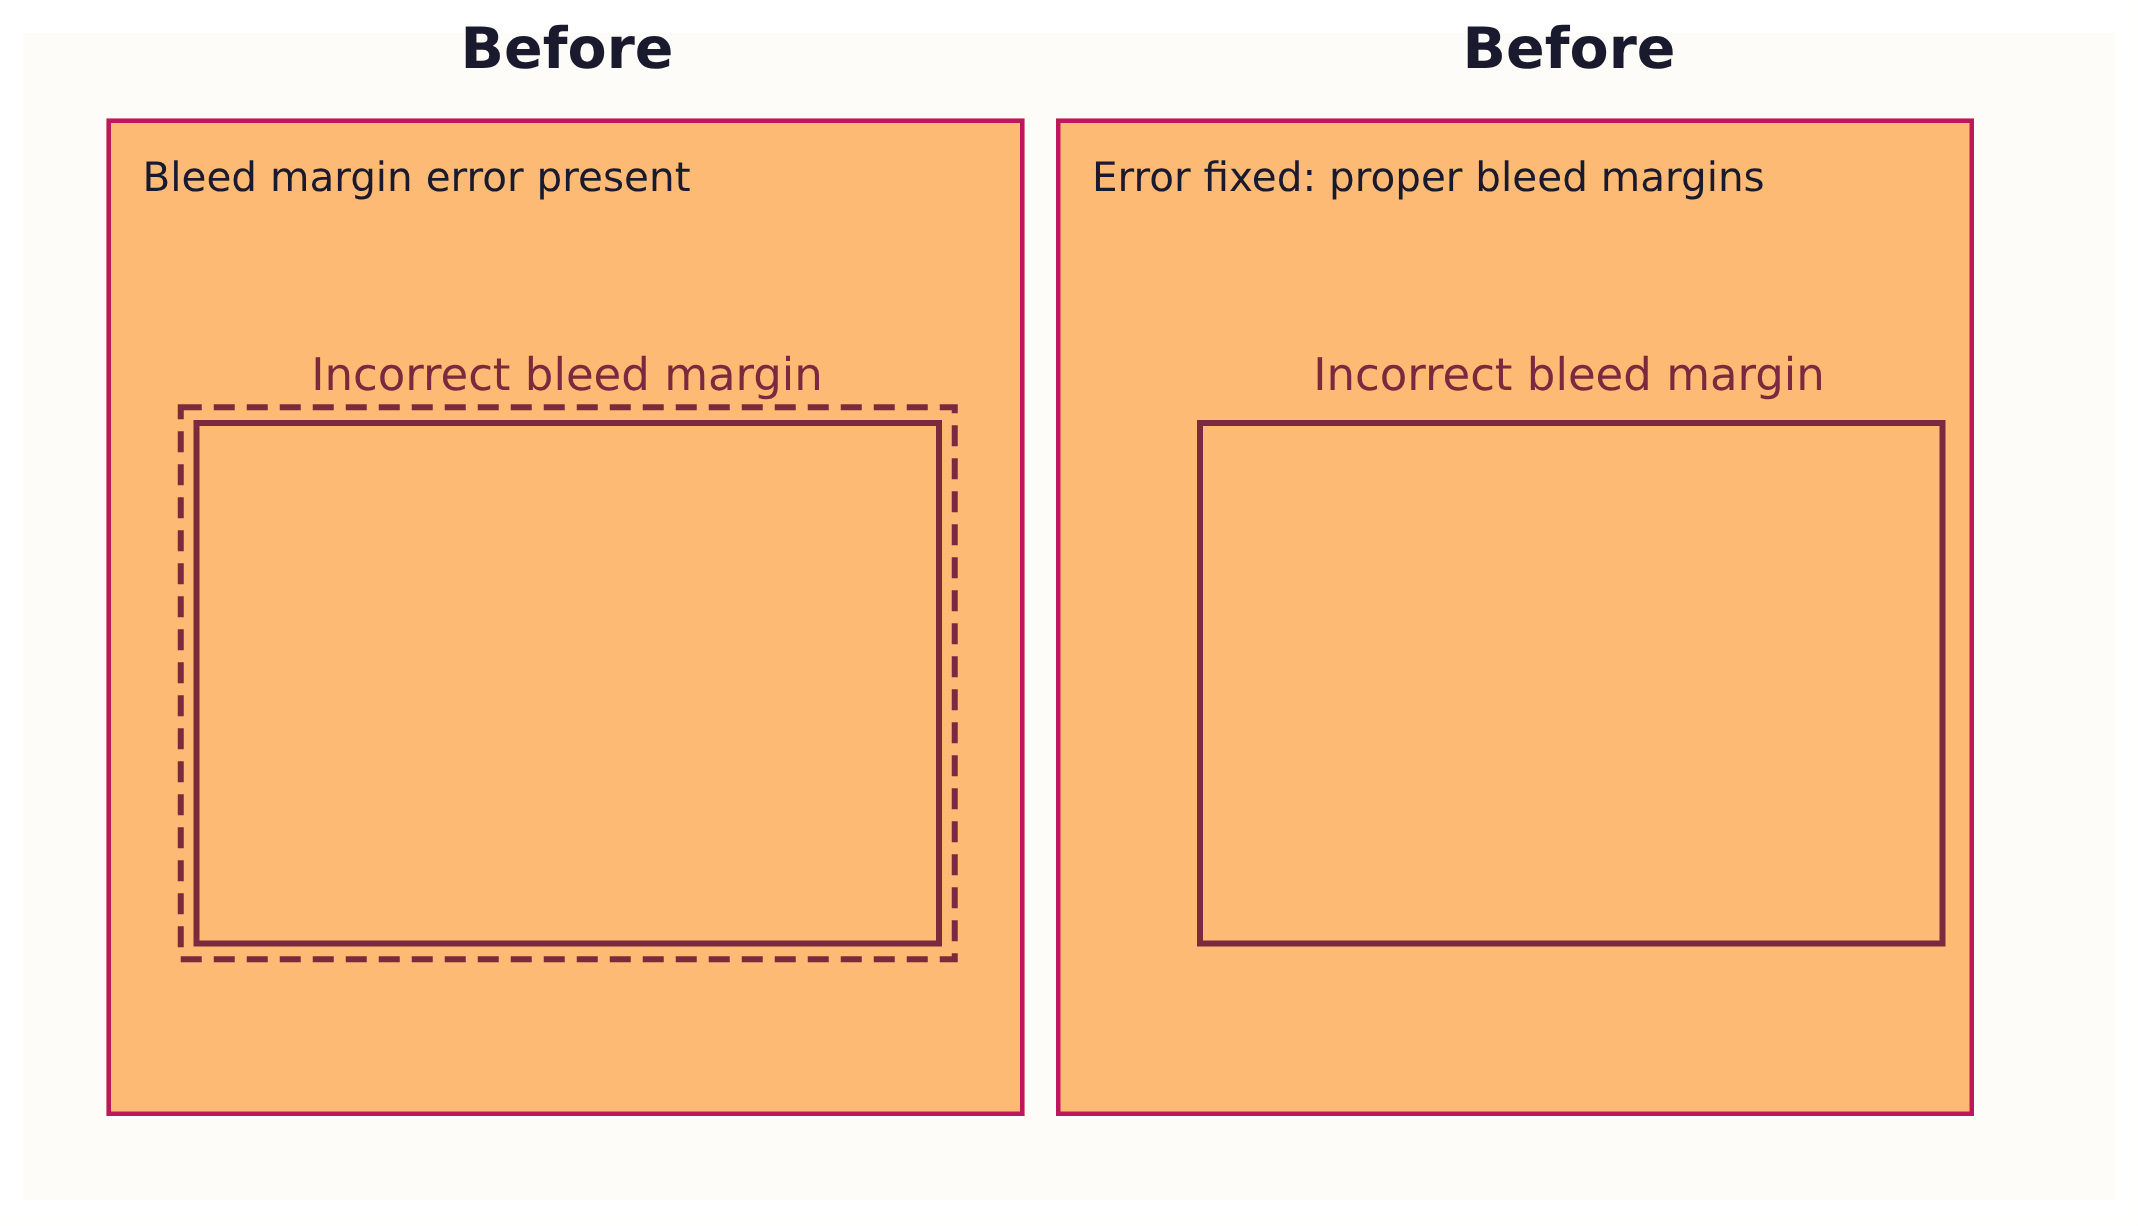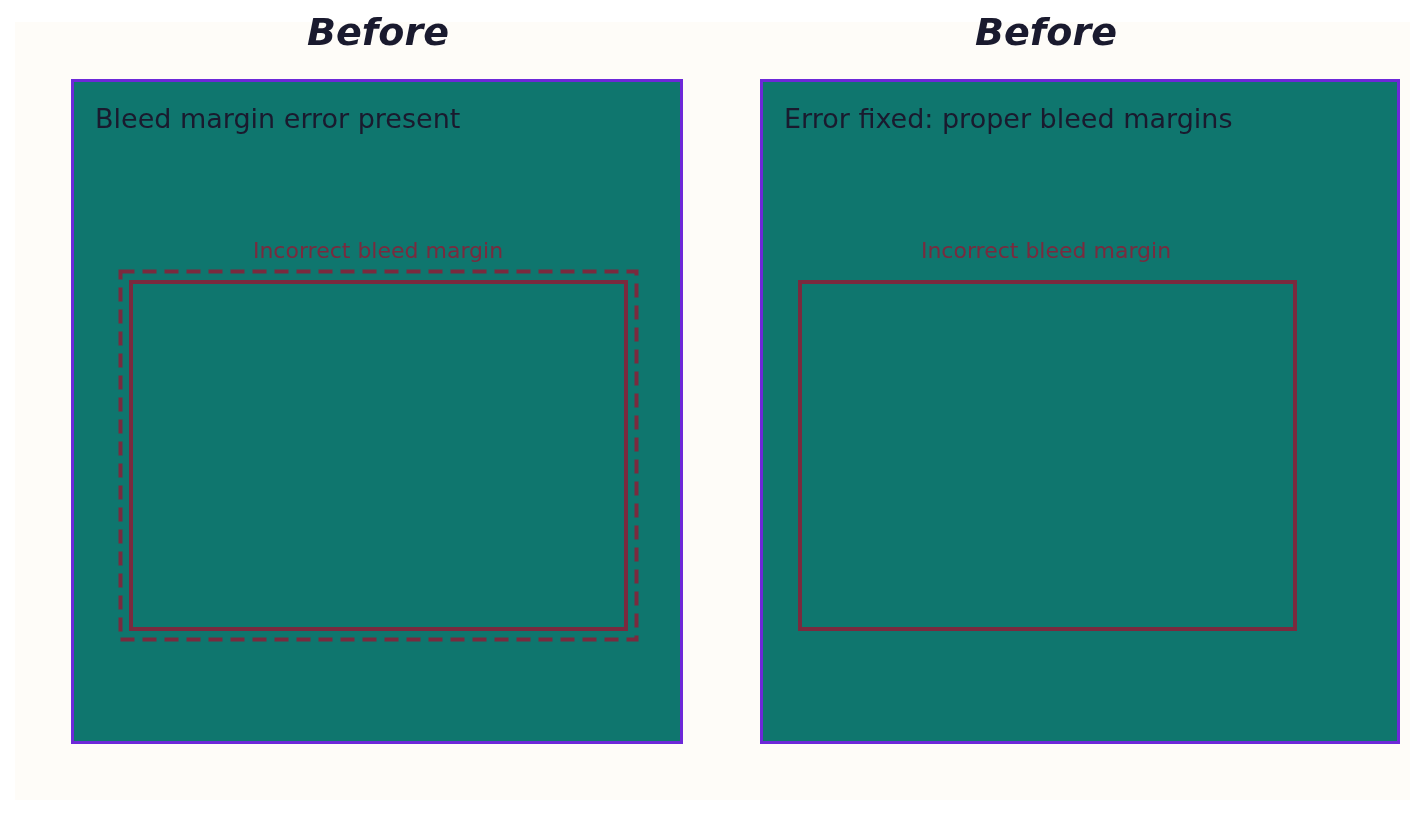--- a/index.html
+++ b/index.html
@@ -1,38 +1,38 @@
 <!DOCTYPE html>
 <html><head>
 <meta charset="utf-8">
 <style>
   html, body { margin: 0; padding: 0; background: #ffffff; }
   body { width: 1425px; height: 817px; position: relative; overflow: hidden; font-family: "DejaVu Sans", sans-serif; }
   .canvas { position: absolute; left: 15px; top: 22px; width: 1395px; height: 778px; background: #fefcf8; }
-  .heading { position: absolute; top: 8px; font-family: "DejaVu Sans", sans-serif; font-weight: bold; font-size: 38px; color: #1a1a2e; transform: translateX(-50%); white-space: nowrap; line-height: 48px; font-style: italic; }
-  .panel { position: absolute; top: 79px; width: 606px; height: 659px; border: 3px solid #6d28d9; background: #0f766e; }
+  .heading { position: absolute; top: 8px; font-family: "DejaVu Sans", sans-serif; font-weight: bold; font-size: 38px; color: #1a1a2e; transform: translateX(-50%); white-space: nowrap; line-height: 48px; }
+  .panel { position: absolute; top: 79px; width: 606px; height: 659px; border: 3px solid #be185d; background: #fdba74; }
   .panel-title { position: absolute; left: 21px; top: 20px; font-size: 27px; color: #1a1a2e; white-space: nowrap; line-height: 34px; }
-  .box-label { position: absolute; font-size: 22px; color: #7a2a3e; white-space: nowrap; transform: translateX(-50%); line-height: 28px; }
+  .box-label { position: absolute; font-size: 30px; color: #7a2a3e; white-space: nowrap; transform: translateX(-50%); line-height: 28px; }
   .solid-rect { position: absolute; border: 4px solid #7a2a3e; box-sizing: border-box; }
   .dashed-svg { position: absolute; overflow: visible; }
 </style>
 </head>
 <body>
 
 <div class="canvas"></div>
 
 <div class="heading" style="left:378px;">Before</div>
 <div class="heading" style="left:1046px;">Before</div>
 
 <div class="panel" style="left:71px;">
   <div class="panel-title">Bleed margin error present</div>
 </div>
 <div class="box-label" style="left:378px; top:237px;">Incorrect bleed margin</div>
 <svg class="dashed-svg" style="left:0; top:0;" width="1425" height="817">
   <rect x="120.5" y="271.5" width="516" height="368" fill="none" stroke="#7a2a3e" stroke-width="4" stroke-dasharray="14,8"></rect>
 </svg>
 <div class="solid-rect" style="left:129px; top:280px; width:499px; height:351px;"></div>
 
-<div class="panel" style="left:760px;padding-left:28px;">
+<div class="panel" style="left:704px;">
   <div class="panel-title">Error fixed: proper bleed margins</div>
 </div>
 <div class="box-label" style="left:1046px; top:237px;">Incorrect bleed margin</div>
 <div class="solid-rect" style="left:798px; top:280px; width:499px; height:351px;"></div>
 
 </body></html>

